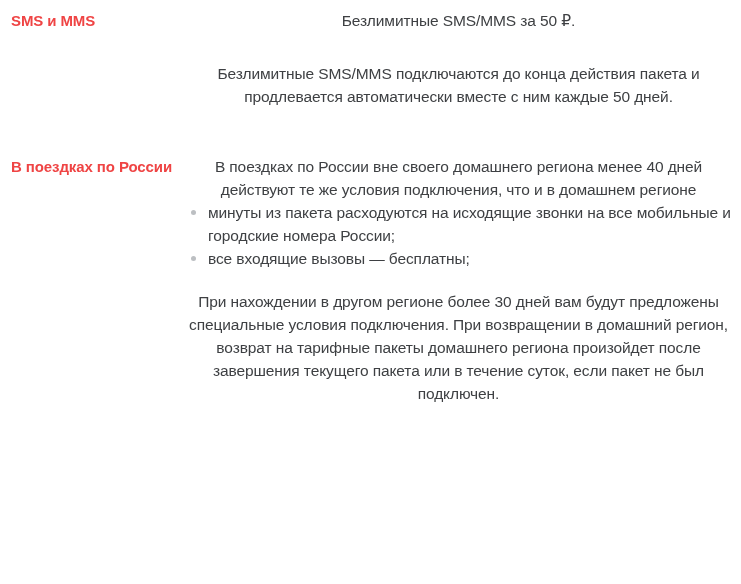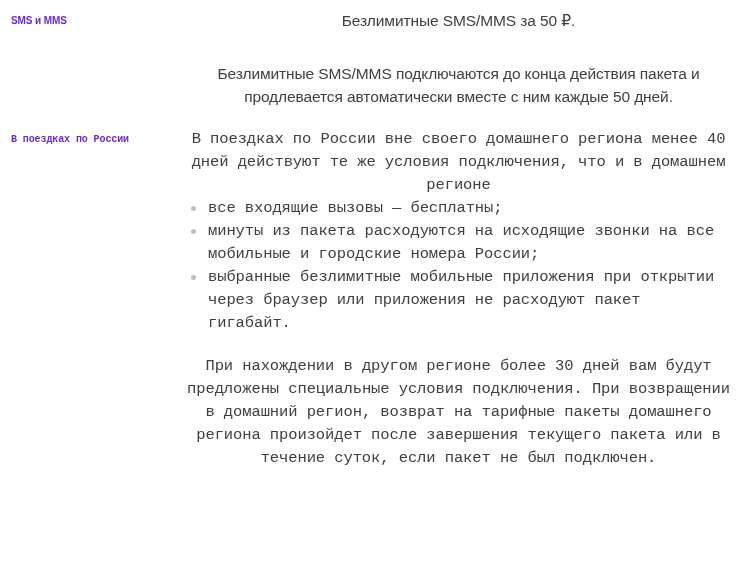--- a/index.html
+++ b/index.html
@@ -19,31 +19,30 @@
   }
   .page {
     padding: 9px 0 0 11px;
     box-sizing: border-box;
   }
   .row {
     display: flex;
     align-items: flex-start;
   }
   .row + .row {
-    margin-top: 20px;
-    font-family: Liberation Mono, monospace;
+    margin-top: 47px;
   }
   .row-label {
     width: 175px;
     flex: 0 0 175px;
     margin: 0;
-    font-size: 10px;
+    font-size: 15px;
     line-height: 23px;
     font-weight: bold;
-    color: #6d28d9;
+    color: #ef4444;
   }
   .row-content {
     width: 545px;
     flex: 0 0 545px;
   }
   .para {
     margin: 0 0 30px 0;
   }
   .para.tight {
     margin-bottom: 0;
@@ -92,23 +91,22 @@
     </div>
   </section>
 
   <section class="row">
     <h3 class="row-label">В поездках по России</h3>
     <div class="row-content">
       <div class="para tight">
         <span class="line">В поездках по России вне своего домашнего региона менее 40 дней действуют те же условия подключения, что и в домашнем регионе</span>
       </div>
       <ul class="bullets">
+        <li>минуты из пакета расходуются на исходящие звонки на все мобильные и городские номера России;</li>
         <li>все входящие вызовы — бесплатны;</li>
-        <li>минуты из пакета расходуются на исходящие звонки на все мобильные и городские номера России;</li>
-        <li>выбранные безлимитные мобильные приложения при открытии через браузер или приложения не расходуют пакет гигабайт.</li>
       </ul>
       <div class="para last">
         <span class="line">При нахождении в другом регионе более 30 дней вам будут предложены специальные условия подключения. При возвращении в домашний регион, возврат на тарифные пакеты домашнего региона произойдет после завершения текущего пакета или в течение суток, если пакет не был подключен.</span>
       </div>
     </div>
   </section>
 
 </div>
 
 </body></html>

